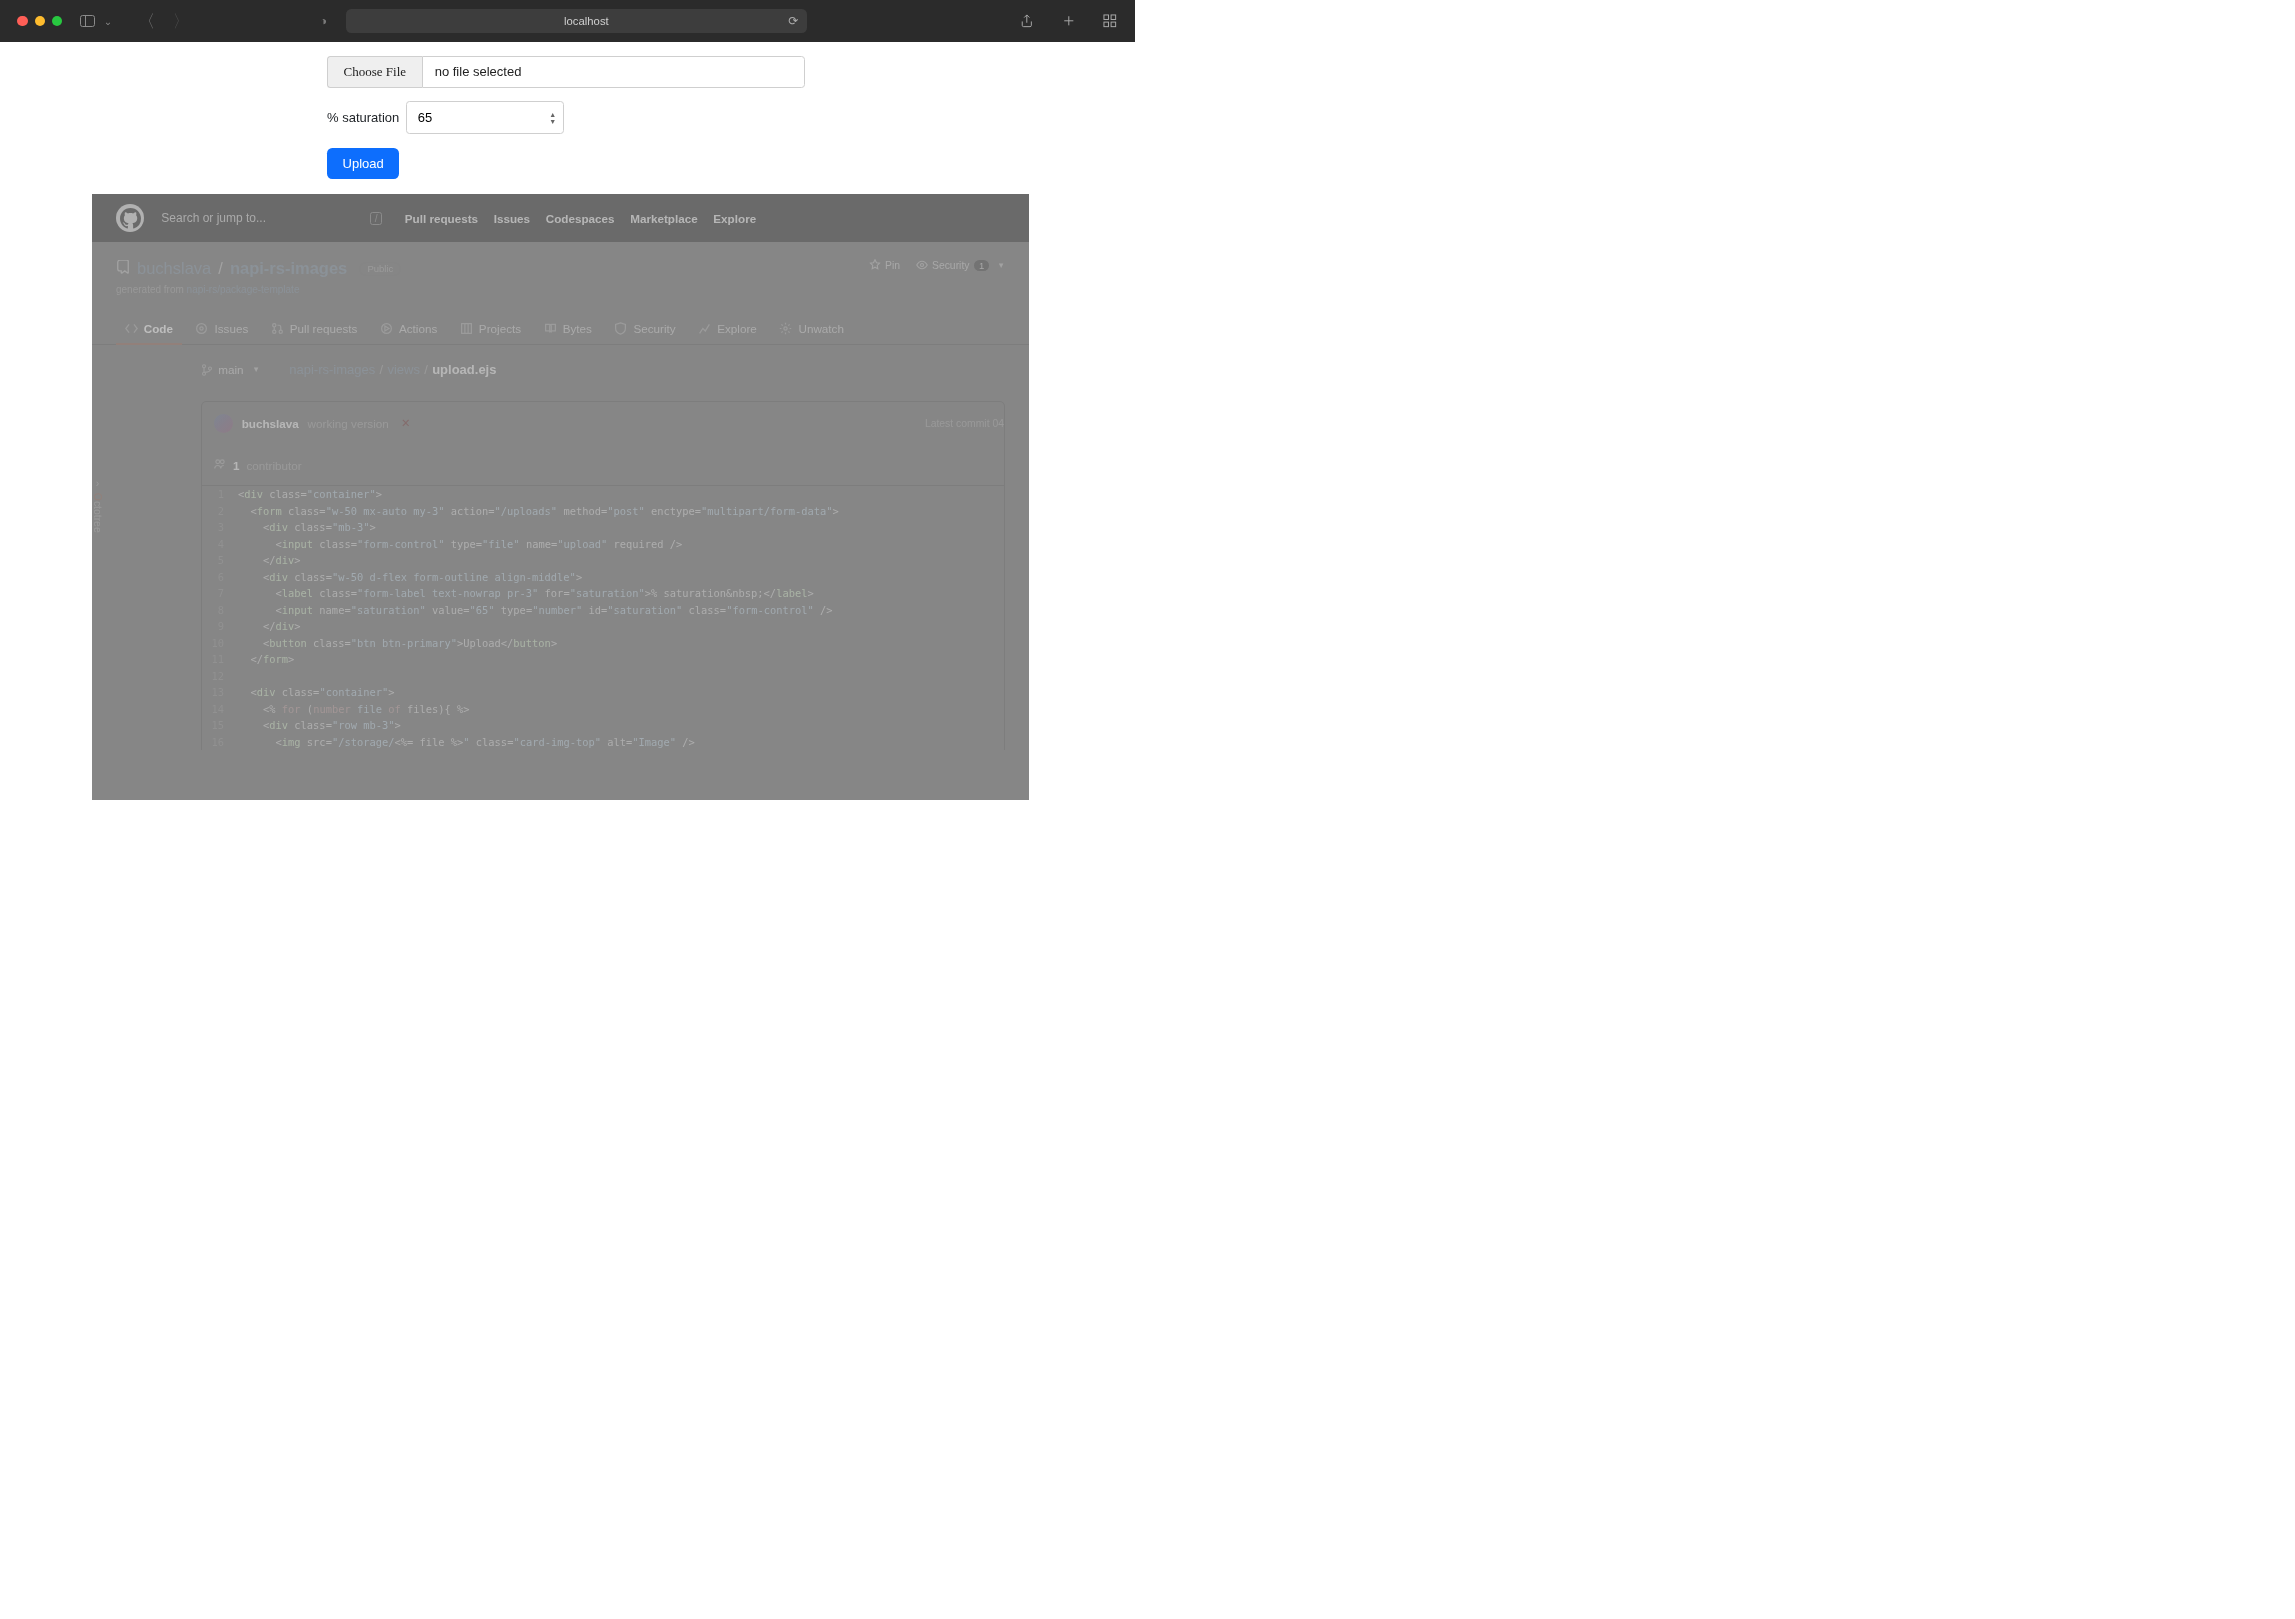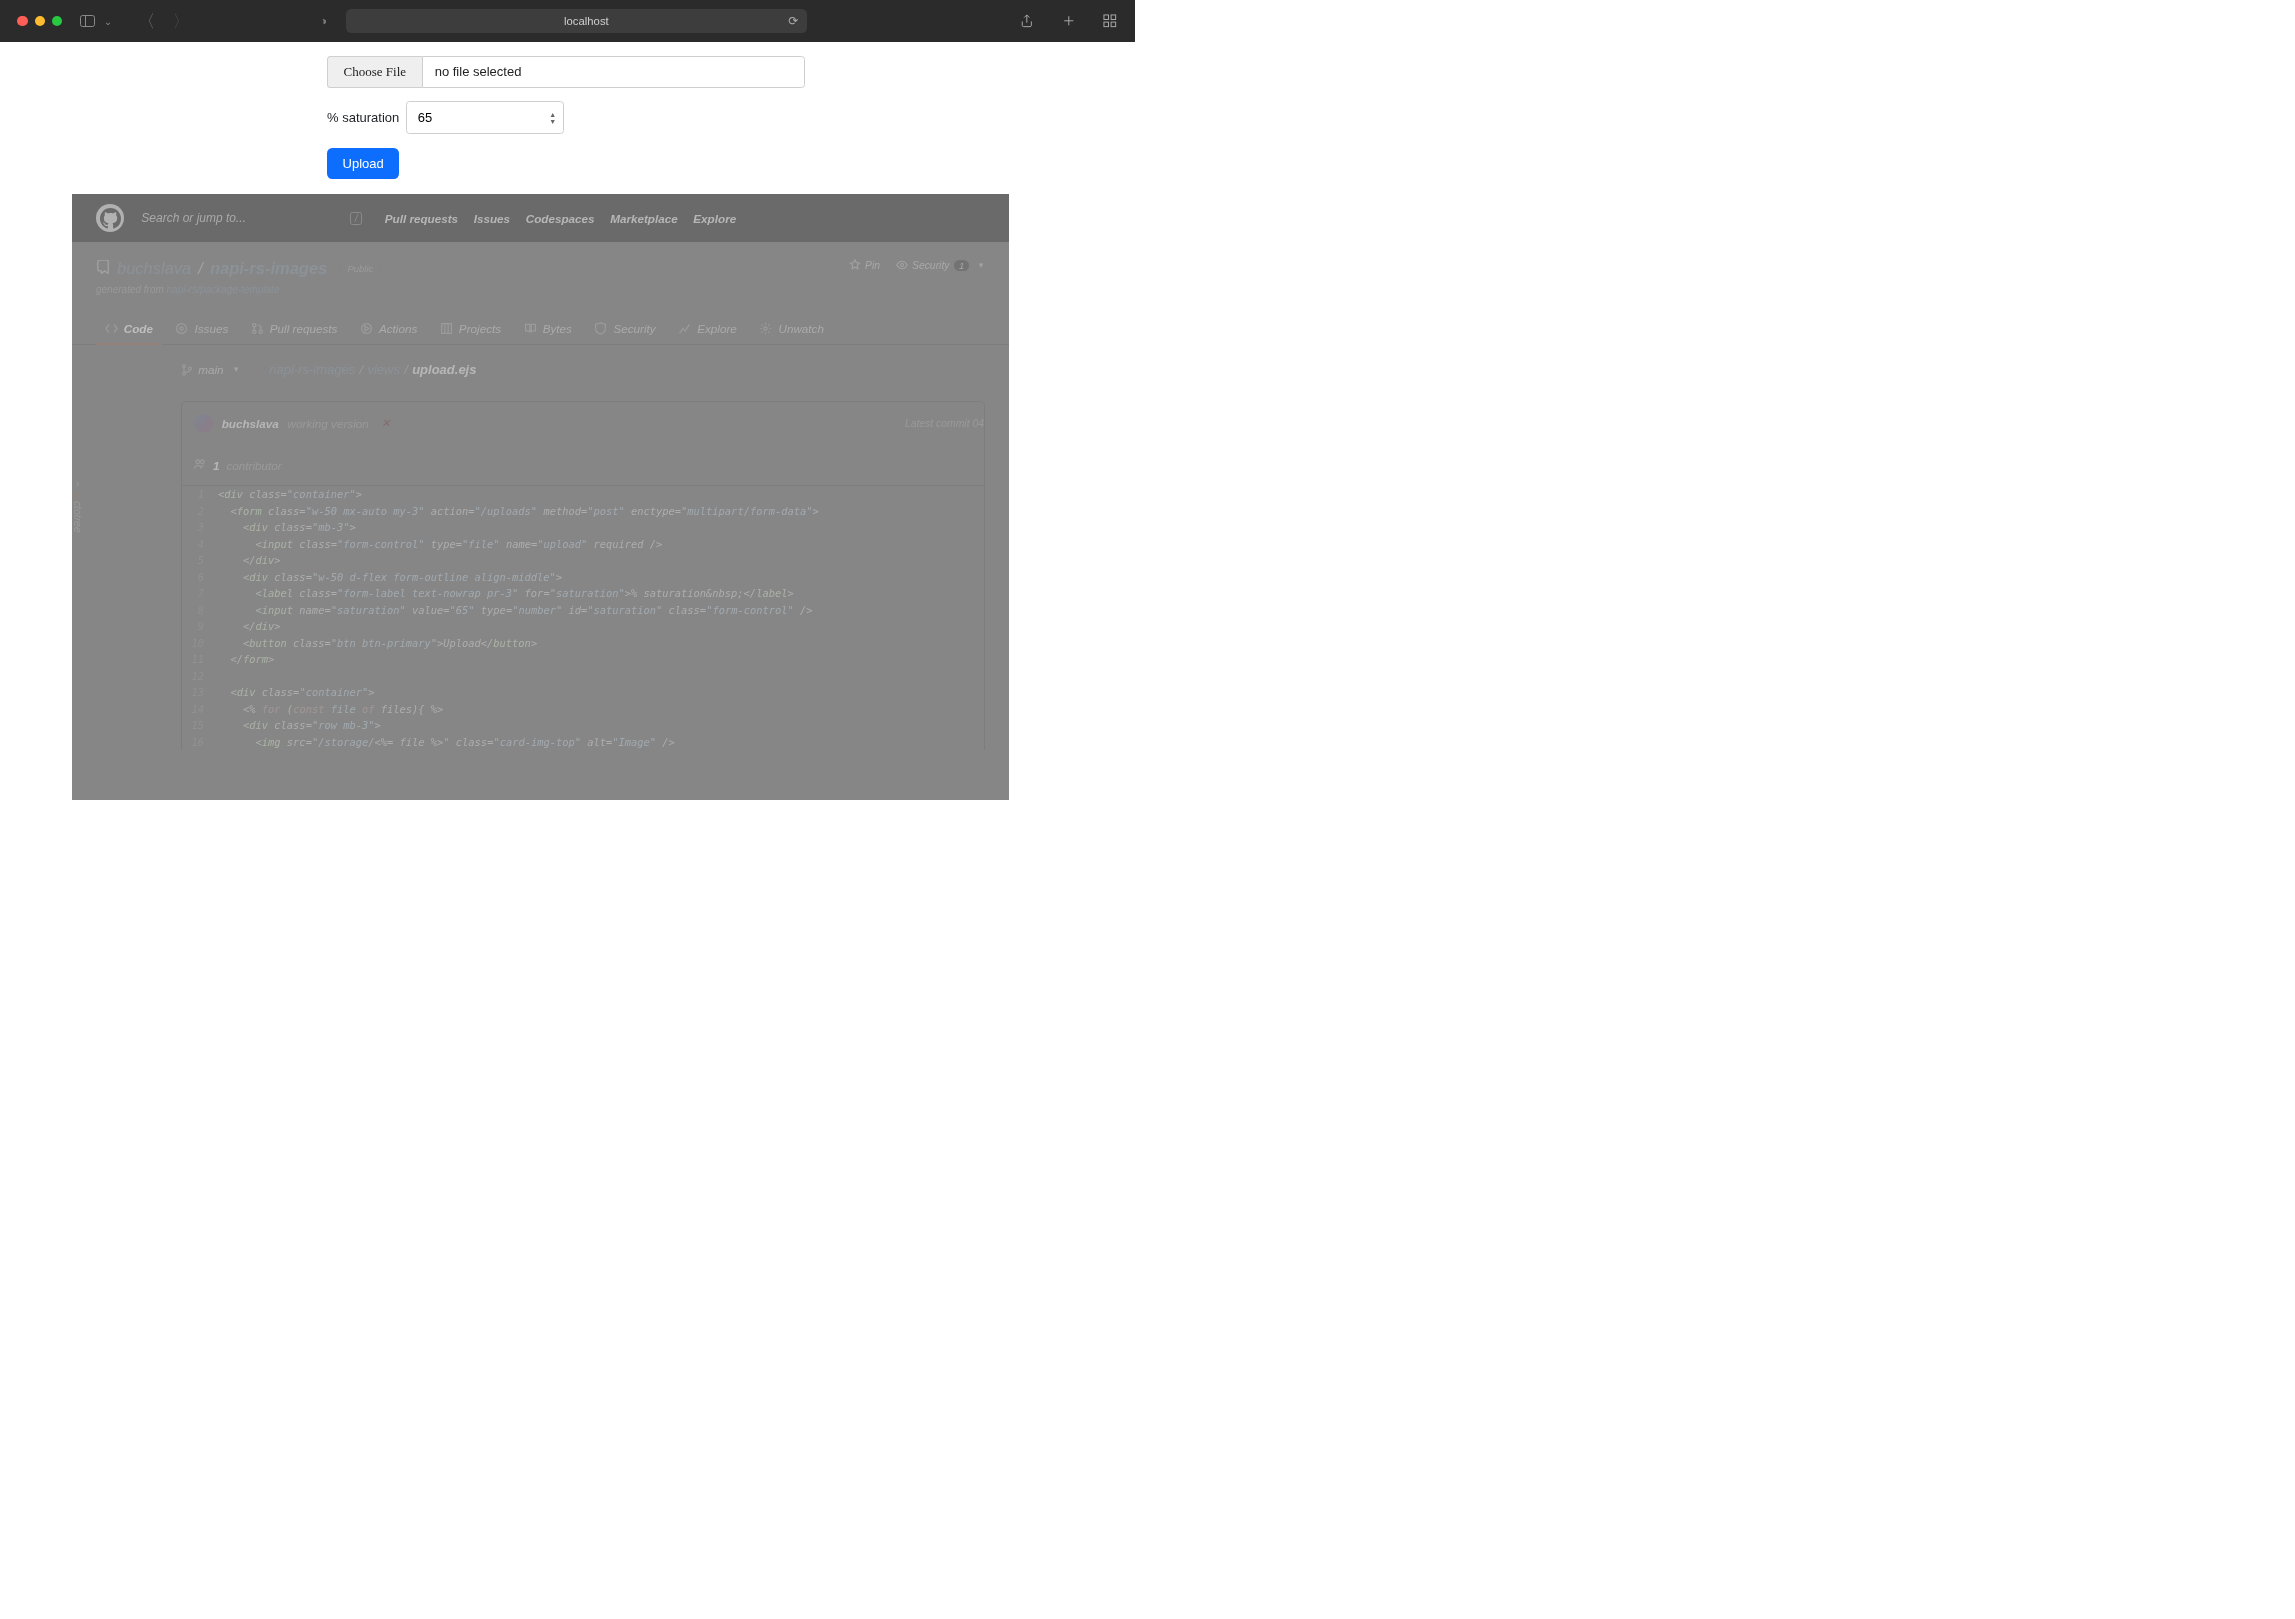--- a/index.html
+++ b/index.html
@@ -97,25 +97,24 @@
   border: none;
   border-radius: 5.2px;
   padding: 7.8px 15.6px;
   font-size: 13px;
 }
 
 
 .github-panel {
   position: relative;
   width: 937px;
-  margin-left: 72px;
+  margin-left: 92px;
   background: #8f8f8f;
   height: 622px;
   filter: saturate(35%) brightness(0.94);
-  font-style: italic;
 }
 .gh-header {
   height: 48px;
   background: #717171;
   display: flex;
   align-items: center;
   padding: 0 24px;
 }
 .gh-logo { width: 28px; height: 28px; border-radius: 50%; background: #bcbcbc; display:flex; align-items:center; justify-content:center; margin-right: 17.3px;}
 .gh-logo svg { width: 21px; height: 21px; fill: #717171; }
@@ -480,20 +479,20 @@
         <div class="gh-code-line"><span class="gh-lineno">4</span><span class="gh-code-content">      <span class="tok-punc">&lt;</span><span class="tok-tag">input</span> <span class="tok-attr">class</span>=<span class="tok-str">"form-control"</span> <span class="tok-attr">type</span>=<span class="tok-str">"file"</span> <span class="tok-attr">name</span>=<span class="tok-str">"upload"</span> <span class="tok-attr">required</span> <span class="tok-punc">/&gt;</span></span></div>
         <div class="gh-code-line"><span class="gh-lineno">5</span><span class="gh-code-content">    <span class="tok-punc">&lt;/</span><span class="tok-tag">div</span><span class="tok-punc">&gt;</span></span></div>
         <div class="gh-code-line"><span class="gh-lineno">6</span><span class="gh-code-content">    <span class="tok-punc">&lt;</span><span class="tok-tag">div</span> <span class="tok-attr">class</span>=<span class="tok-str">"w-50 d-flex form-outline align-middle"</span><span class="tok-punc">&gt;</span></span></div>
         <div class="gh-code-line"><span class="gh-lineno">7</span><span class="gh-code-content">      <span class="tok-punc">&lt;</span><span class="tok-tag">label</span> <span class="tok-attr">class</span>=<span class="tok-str">"form-label text-nowrap pr-3"</span> <span class="tok-attr">for</span>=<span class="tok-str">"saturation"</span><span class="tok-punc">&gt;</span>% saturation<span class="tok-attr">&amp;nbsp;</span><span class="tok-punc">&lt;/</span><span class="tok-tag">label</span><span class="tok-punc">&gt;</span></span></div>
         <div class="gh-code-line"><span class="gh-lineno">8</span><span class="gh-code-content">      <span class="tok-punc">&lt;</span><span class="tok-tag">input</span> <span class="tok-attr">name</span>=<span class="tok-str">"saturation"</span> <span class="tok-attr">value</span>=<span class="tok-str">"65"</span> <span class="tok-attr">type</span>=<span class="tok-str">"number"</span> <span class="tok-attr">id</span>=<span class="tok-str">"saturation"</span> <span class="tok-attr">class</span>=<span class="tok-str">"form-control"</span> <span class="tok-punc">/&gt;</span></span></div>
         <div class="gh-code-line"><span class="gh-lineno">9</span><span class="gh-code-content">    <span class="tok-punc">&lt;/</span><span class="tok-tag">div</span><span class="tok-punc">&gt;</span></span></div>
         <div class="gh-code-line"><span class="gh-lineno">10</span><span class="gh-code-content">    <span class="tok-punc">&lt;</span><span class="tok-tag">button</span> <span class="tok-attr">class</span>=<span class="tok-str">"btn btn-primary"</span><span class="tok-punc">&gt;</span>Upload<span class="tok-punc">&lt;/</span><span class="tok-tag">button</span><span class="tok-punc">&gt;</span></span></div>
         <div class="gh-code-line"><span class="gh-lineno">11</span><span class="gh-code-content">  <span class="tok-punc">&lt;/</span><span class="tok-tag">form</span><span class="tok-punc">&gt;</span></span></div>
         <div class="gh-code-line"><span class="gh-lineno">12</span><span class="gh-code-content"></span></div>
         <div class="gh-code-line"><span class="gh-lineno">13</span><span class="gh-code-content">  <span class="tok-punc">&lt;</span><span class="tok-tag">div</span> <span class="tok-attr">class</span>=<span class="tok-str">"container"</span><span class="tok-punc">&gt;</span></span></div>
-        <div class="gh-code-line"><span class="gh-lineno">14</span><span class="gh-code-content">    <span class="tok-punc">&lt;%</span> <span class="tok-kw">for</span> <span class="tok-punc">(</span><span class="tok-kw">const</span> <span class="tok-const">file</span> <span class="tok-kw">of</span> files)<span class="tok-punc">{</span> <span class="tok-punc">%&gt;</span></span></div>
+        <div class="gh-code-line"><span class="gh-lineno">14</span><span class="gh-code-content">    <span class="tok-punc">&lt;%</span> <span class="tok-kw">for</span> <span class="tok-punc">(</span><span class="tok-kw">number</span> <span class="tok-const">file</span> <span class="tok-kw">of</span> files)<span class="tok-punc">{</span> <span class="tok-punc">%&gt;</span></span></div>
         <div class="gh-code-line"><span class="gh-lineno">15</span><span class="gh-code-content">    <span class="tok-punc">&lt;</span><span class="tok-tag">div</span> <span class="tok-attr">class</span>=<span class="tok-str">"row mb-3"</span><span class="tok-punc">&gt;</span></span></div>
         <div class="gh-code-line"><span class="gh-lineno">16</span><span class="gh-code-content">      <span class="tok-punc">&lt;</span><span class="tok-tag">img</span> <span class="tok-attr">src</span>=<span class="tok-str">"/storage/</span><span class="tok-punc">&lt;%=</span> file <span class="tok-punc">%&gt;</span><span class="tok-str">"</span> <span class="tok-attr">class</span>=<span class="tok-str">"card-img-top"</span> <span class="tok-attr">alt</span>=<span class="tok-str">"Image"</span> <span class="tok-punc">/&gt;</span></span></div>
       </div>
   </div>
 
 </div>
 
 
 </body></html>

